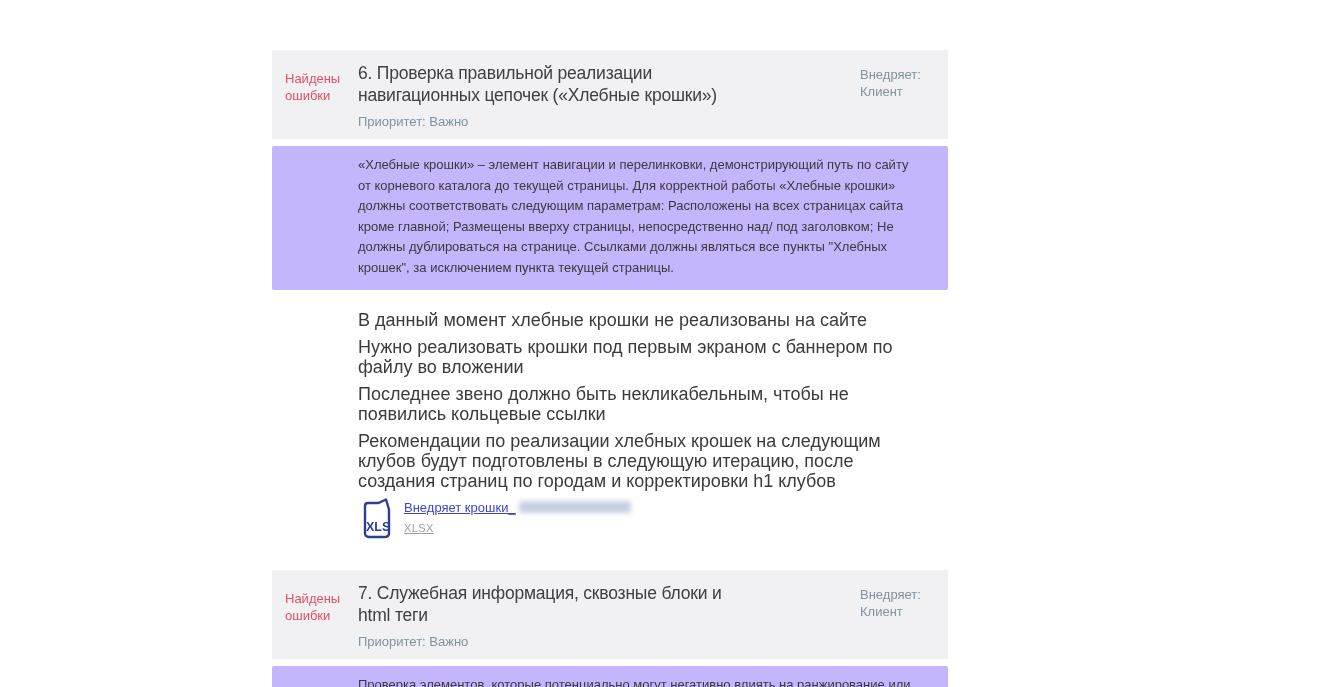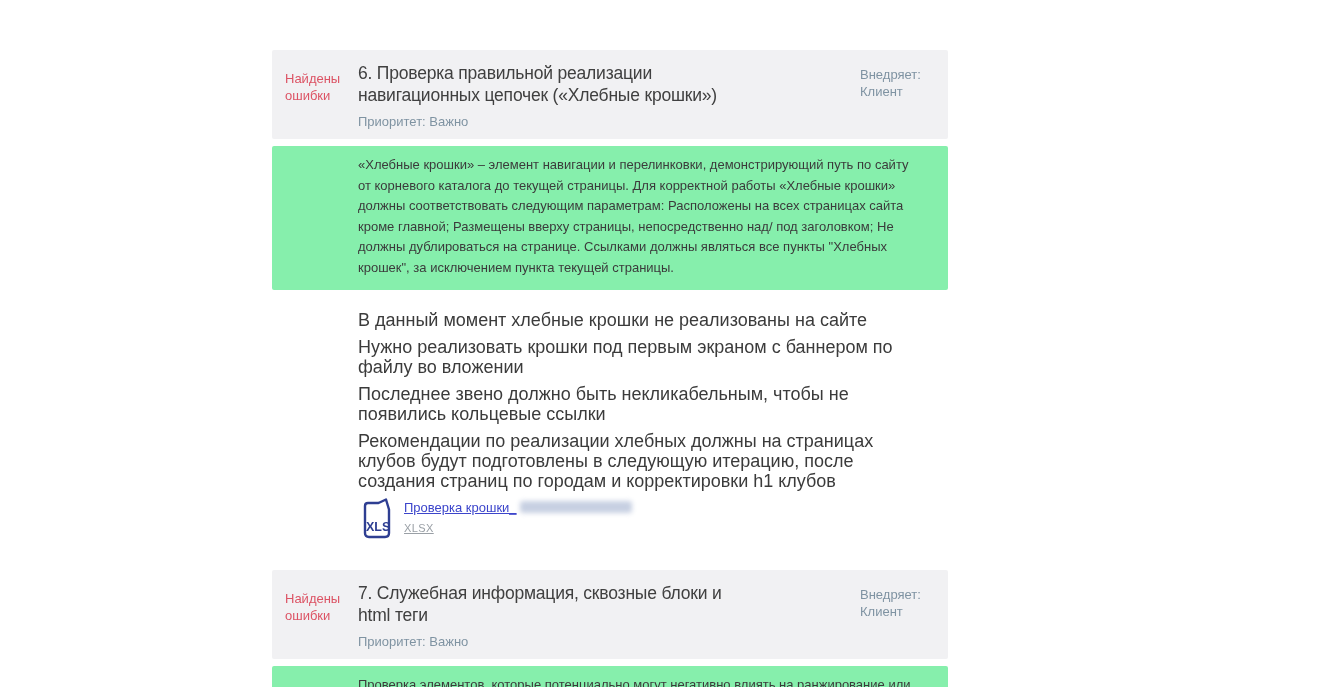--- a/index.html
+++ b/index.html
@@ -14,21 +14,21 @@
     padding:12px 10px 10px 13px; align-items:start;
   }
   .status { color:#dc5364; font-size:13px; line-height:17px; margin-top:8px; }
   .title  { font-size:17.5px; line-height:22px; font-weight:400; color:#404040;
             max-width:385px; letter-spacing:-0.2px; }
   .prio   { color:#7f93a2; font-size:13px; margin-top:8px; }
   .impl   { color:#7f93a2; font-size:13px; line-height:17px; margin-top:4px; }
 
   
   .sec-desc {
-    background:#86efac; border-radius:2px; margin-top:7px;
+    background:#c4b5fd; border-radius:2px; margin-top:7px;
     padding:9px 30px 12px 86px;
   }
   .sec-desc p { font-size:13px; line-height:20.5px; color:#3b3b3b; max-width:578px; }
 
   
   .recs { padding-left:86px; margin-top:20px; }
   .recs h3 { font-size:15.5px; font-weight:400; color:#2d2d2d; margin-bottom:12px;
              letter-spacing:-0.1px; }
   .recs p.rec { font-size:18px; line-height:20px; color:#3b3b3b; max-width:548px;
                 margin-bottom:7px; }
@@ -61,31 +61,31 @@
     </header>
 
     <div class="sec-desc">
       <p>«Хлебные крошки» – элемент навигации и перелинковки, демонстрирующий путь по сайту от корневого каталога до текущей страницы. Для корректной работы «Хлебные крошки» должны соответствовать следующим параметрам: Расположены на всех страницах сайта кроме главной; Размещены вверху страницы, непосредственно над/ под заголовком; Не должны дублироваться на странице. Ссылками должны являться все пункты "Хлебных крошек", за исключением пункта текущей страницы.</p>
     </div>
 
     <div class="recs">
       <p class="rec">В данный момент хлебные крошки не реализованы на сайте</p>
       <p class="rec">Нужно реализовать крошки под первым экраном с баннером по файлу во вложении</p>
       <p class="rec">Последнее звено должно быть некликабельным, чтобы не появились кольцевые ссылки</p>
-      <p class="rec">Рекомендации по реализации хлебных должны на страницах клубов будут подготовлены в следующую итерацию,  после создания страниц по городам и корректировки h1 клубов</p>
+      <p class="rec">Рекомендации по реализации хлебных крошек на следующим клубов будут подготовлены в следующую итерацию,  после создания страниц по городам и корректировки h1 клубов</p>
 
       <div class="attachment">
         <span class="file-icon">
           <svg width="38" height="42" viewBox="0 0 38 42" aria-hidden="true">
             <path d="M10,5 H20.5 L28,1.5 L31,11.5 V35 q0,4 -4,4 H11 q-4,0 -4,-4 V8 q0,-3 3,-3 Z" fill="none" stroke="#2e3e92" stroke-width="2.4" stroke-linejoin="round"></path>
             <text x="8" y="33" font-size="12.5" font-weight="bold" fill="#2e3e92" font-family="Liberation Sans, sans-serif">XLS</text>
           </svg>
         </span>
         <span>
-          <a class="file-link">Проверка крошки_</a><span class="redacted"></span>
+          <a class="file-link">Внедряет крошки_</a><span class="redacted"></span>
           <br>
           <a class="file-type">XLSX</a>
         </span>
       </div>
     </div>
   </section>
 
   <section class="gap-section">
     <header class="sec-header">
       <div class="status">Найдены ошибки</div>

